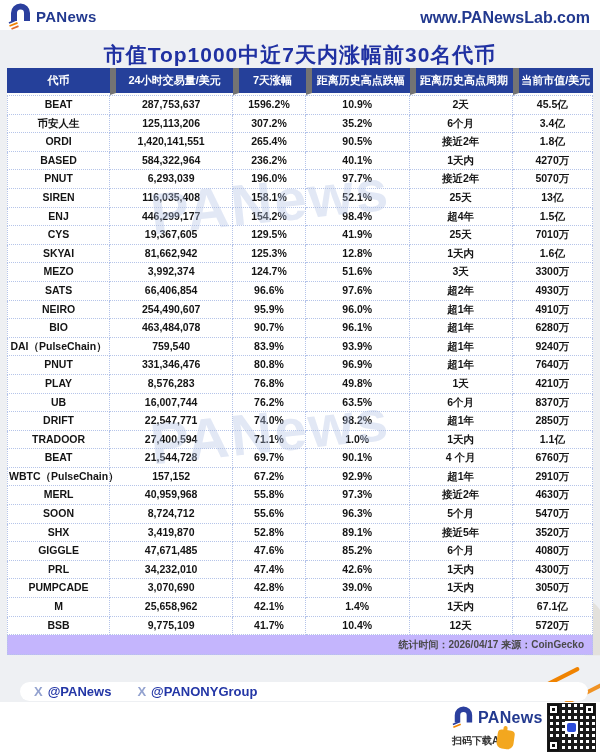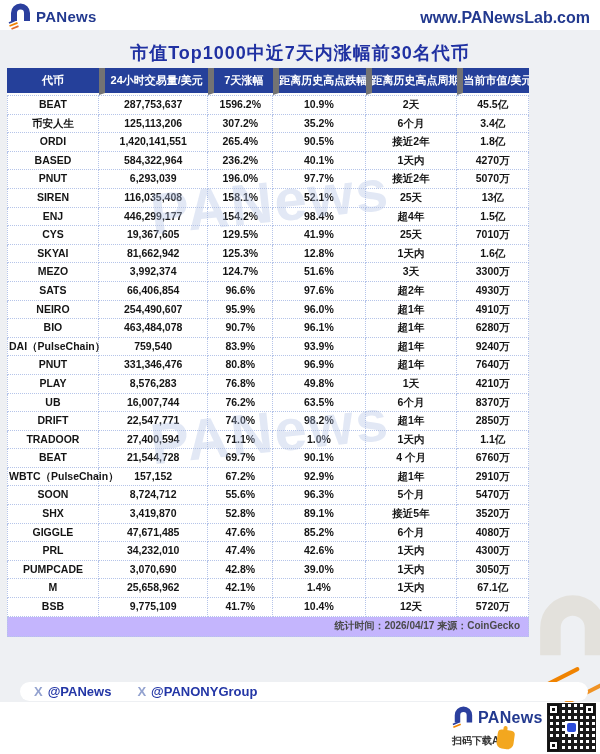--- a/index.html
+++ b/index.html
@@ -8,32 +8,32 @@
     background:#ffffff;
     font-family:"Liberation Sans","DejaVu Sans",sans-serif;
   }
   
   .topbar{position:absolute;top:0;left:0;width:600px;height:30px;background:#fff;z-index:20;}
   .logo{position:absolute;left:8px;top:2px;display:flex;align-items:center;gap:4px;}
   .logo-text{font-size:15px;font-weight:bold;color:#22398f;letter-spacing:.3px;}
   .site-url{position:absolute;right:10px;top:9px;font-size:16px;font-weight:bold;color:#22398f;text-decoration:none;}
   
   .main{position:absolute;top:30px;left:0;width:600px;height:672px;background:#eef0f3;}
-  .page-title{margin:0;padding-top:11px;text-align:center;font-size:18px;font-weight:bold;color:#2031a2;letter-spacing:1px;}
+  .page-title{margin:0;padding-top:11px;text-align:center;font-size:21px;font-weight:bold;color:#2031a2;letter-spacing:1px;}
   
   .wm{position:absolute;font-size:58px;font-weight:bold;color:rgba(178,194,228,.38);
       transform:rotate(-6deg);letter-spacing:2px;pointer-events:none;z-index:6;}
   .wm1{left:150px;top:138px;}
   .wm2{left:150px;top:368px;}
   .faint-logo{position:absolute;right:-14px;top:560px;opacity:.5;pointer-events:none;z-index:1;}
   .sw{position:absolute;height:4px;background:#f08300;border-radius:2px;pointer-events:none;z-index:2;}
   .sw1{right:18px;top:648px;width:52px;transform:rotate(-27deg);}
   .sw2{right:-6px;top:662px;width:44px;transform:rotate(-27deg);opacity:.85;}
   
-  .table-wrap{position:absolute;left:7px;top:38px;width:522px;z-index:4;}
+  .table-wrap{position:absolute;left:7px;top:38px;width:586px;z-index:4;}
   table{width:100%;border-collapse:separate;border-spacing:0;table-layout:fixed;}
   thead th{
     background:#25409a;color:#fff;font-size:11px;font-weight:bold;
     height:25px;border-left:6px solid #737373;border-bottom:2px solid #fdfdfd;
     padding:0;white-space:nowrap;overflow:hidden;
   }
   thead th:first-child{border-left:none;}
   tbody td{
     background:#fff;height:17.6px;line-height:17.6px;
     font-size:10.5px;font-weight:bold;color:#141414;text-align:center;
@@ -282,20 +282,28 @@
             <td>4 个月</td>
             <td>6760万</td>
           </tr>
           <tr>
             <td>WBTC（PulseChain）</td>
             <td>157,152</td>
             <td>67.2%</td>
             <td>92.9%</td>
             <td>超1年</td>
             <td>2910万</td>
+          </tr>
+          <tr>
+            <td>MERL</td>
+            <td>40,959,968</td>
+            <td>55.8%</td>
+            <td>97.3%</td>
+            <td>接近2年</td>
+            <td>4630万</td>
           </tr>
           <tr>
             <td>SOON</td>
             <td>8,724,712</td>
             <td>55.6%</td>
             <td>96.3%</td>
             <td>5个月</td>
             <td>5470万</td>
           </tr>
           <tr>

